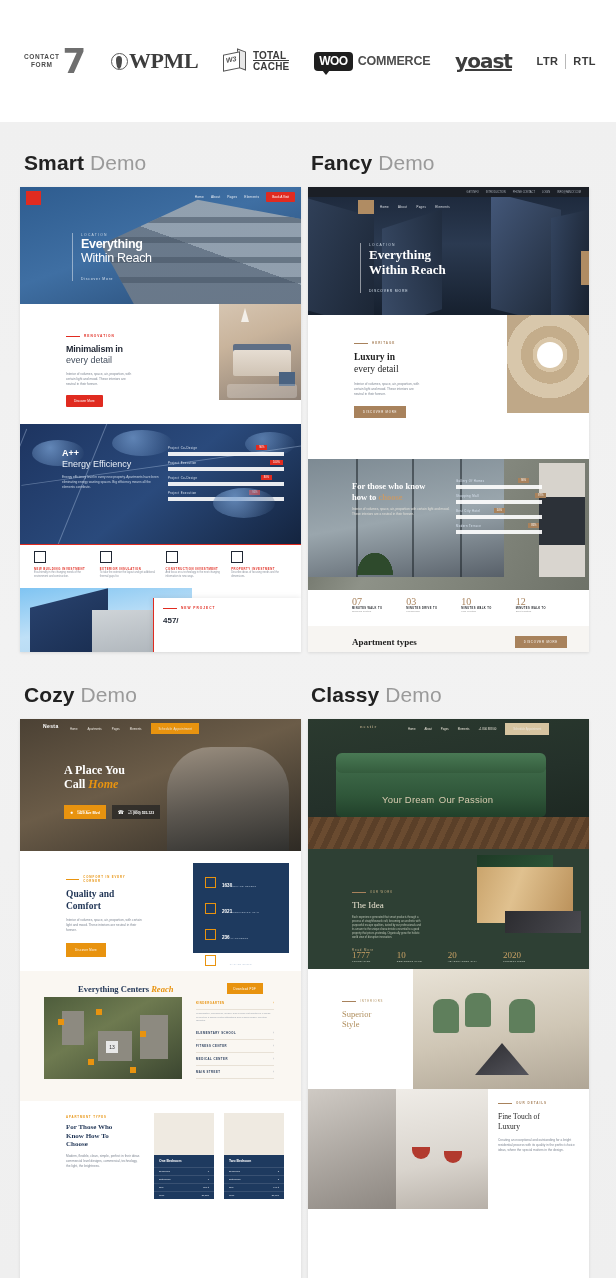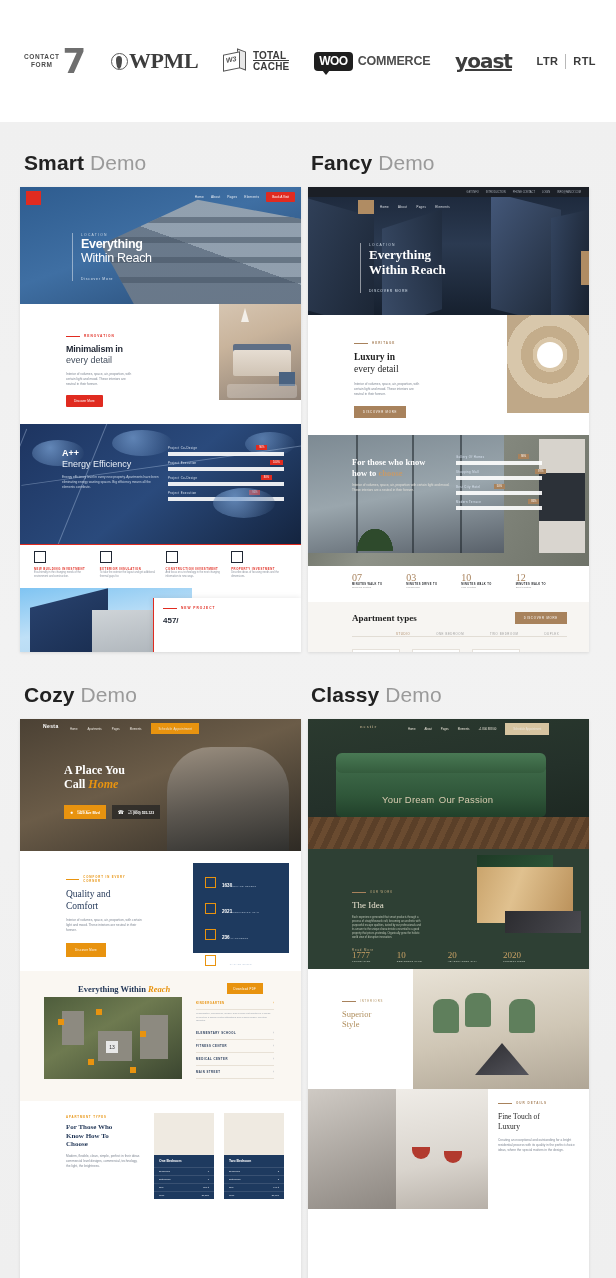--- a/index.html
+++ b/index.html
@@ -220,21 +220,21 @@
     background:linear-gradient(120deg,#44587a,#1d2735); transform:skewY(14deg); }
   .sky4{ position:absolute; right:-8px; top:16px; width:46px; height:104px;
     background:linear-gradient(100deg,#33445f,#151d29); transform:skewY(-12deg); }
   .f-logo{ position:absolute; left:50px; top:3px; width:16px; height:14px; background:#b08c63; }
   .f-nav{ position:absolute; left:72px; top:8px; display:flex; gap:9px; }
   .f-nav span{ font-size:2.8px; color:#e4e7ec; letter-spacing:.4px; }
   .f-side{ position:absolute; right:0; top:54px; width:8px; height:34px; background:#b08c63; }
   .serif{ font-family:"Liberation Serif", serif; }
   .fh1{ font-size:13px; color:#fff; font-weight:700; line-height:15px; }
 
-  .fancy-white{ height:120px; background:#fff; }
+  .fancy-white{ height:144px; background:#fff; }
   .k-gold{ font-size:3px; color:#a8825c; letter-spacing:1px; font-weight:700; }
   .ln-gold{ width:14px; height:1px; background:#a8825c; }
   .fh2{ font-size:9.5px; color:#1d1d1d; font-weight:700; line-height:12px; }
   .btn-gold{ display:inline-block; background:#a8825c; color:#fff; font-size:2.8px;
     padding:4px 9px; letter-spacing:.8px; }
   .stair{ position:absolute; right:-4px; top:-8px; width:86px; height:106px;
     background:radial-gradient(circle at 50% 45%, #fdfcfa 0 10%, #d9c6a8 10% 24%, #c4ad8b 24% 40%, #d8c7ab 40% 60%, #bfa888 60% 100%); }
   .stair .inner{ position:absolute; left:50%; top:45%; transform:translate(-50%,-50%);
     width:26px; height:26px; border-radius:50%; background:#fff; }
 
@@ -269,21 +269,21 @@
   .ch1{ font-size:12px; color:#fff; font-weight:700; line-height:14px; }
   .ch1 .em{ color:#e8930f; font-style:italic; }
   .pill{ display:inline-flex; gap:4px; align-items:center; padding:4px 6px; }
   .pill.or{ background:#e8930f; }
   .pill.dk{ background:rgba(35,35,35,.72); }
   .pill .sm{ font-size:2.2px; color:rgba(255,255,255,.8); display:block; }
   .pill .bg{ font-size:3.4px; color:#fff; font-weight:700; display:block; }
 
   .cozy-q{ height:120px; background:#fff; }
   .cq-k{ font-size:2.8px; color:#e8930f; letter-spacing:.9px; font-weight:700; }
-  .cq-h{ font-size:9.5px; color:#1e3354; font-weight:400; line-height:11.5px; }
+  .cq-h{ font-size:9.5px; color:#1e3354; font-weight:700; line-height:11.5px; }
   .navy-box{ position:absolute; right:12px; top:12px; width:96px; height:90px; background:#1e3a5f; }
   .nb-row{ display:flex; gap:6px; align-items:center; margin-bottom:8px; }
   .nb-ic{ width:11px; height:11px; border:1px solid #e8930f; }
   .nb-n{ font-size:4.6px; color:#fff; font-weight:700; line-height:6px; }
   .nb-l{ font-size:2.2px; color:#b7c6d8; letter-spacing:.4px; }
 
   .cozy-map{ height:130px; background:#faf7f2; }
   .mh{ font-size:8.5px; color:#1e3354; font-weight:700; }
   .mh .it{ color:#e8930f; font-style:italic; }
   .aerial{ position:absolute; left:24px; top:26px; width:138px; height:82px;
@@ -763,21 +763,21 @@
                   <span class="nb-ic"></span>
                   <span><span class="nb-n">400</span><span class="nb-l">GARAGE SPOTS</span></span>
                 </div>
             </div>
           </div>
         </div>
 
         <div class="band cozy-map">
           <div style="display:flex;justify-content:space-between;align-items:center;padding:12px 38px 0 58px">
             <span class="mh serif">
-              <span>Everything Within</span>
+              <span>Everything Centers</span>
               <span class="it">Reach</span>
             </span>
             <span class="btn-or">Download PDF</span>
           </div>
           <div class="aerial">
             <span class="b" style="left:18px;top:14px;width:22px;height:34px"></span>
             <span class="b" style="left:54px;top:34px;width:34px;height:30px"></span>
             <span class="b" style="left:96px;top:18px;width:28px;height:44px"></span>
             <span class="pin" style="left:14px;top:22px"></span>
               <span class="pin" style="left:52px;top:12px"></span>

